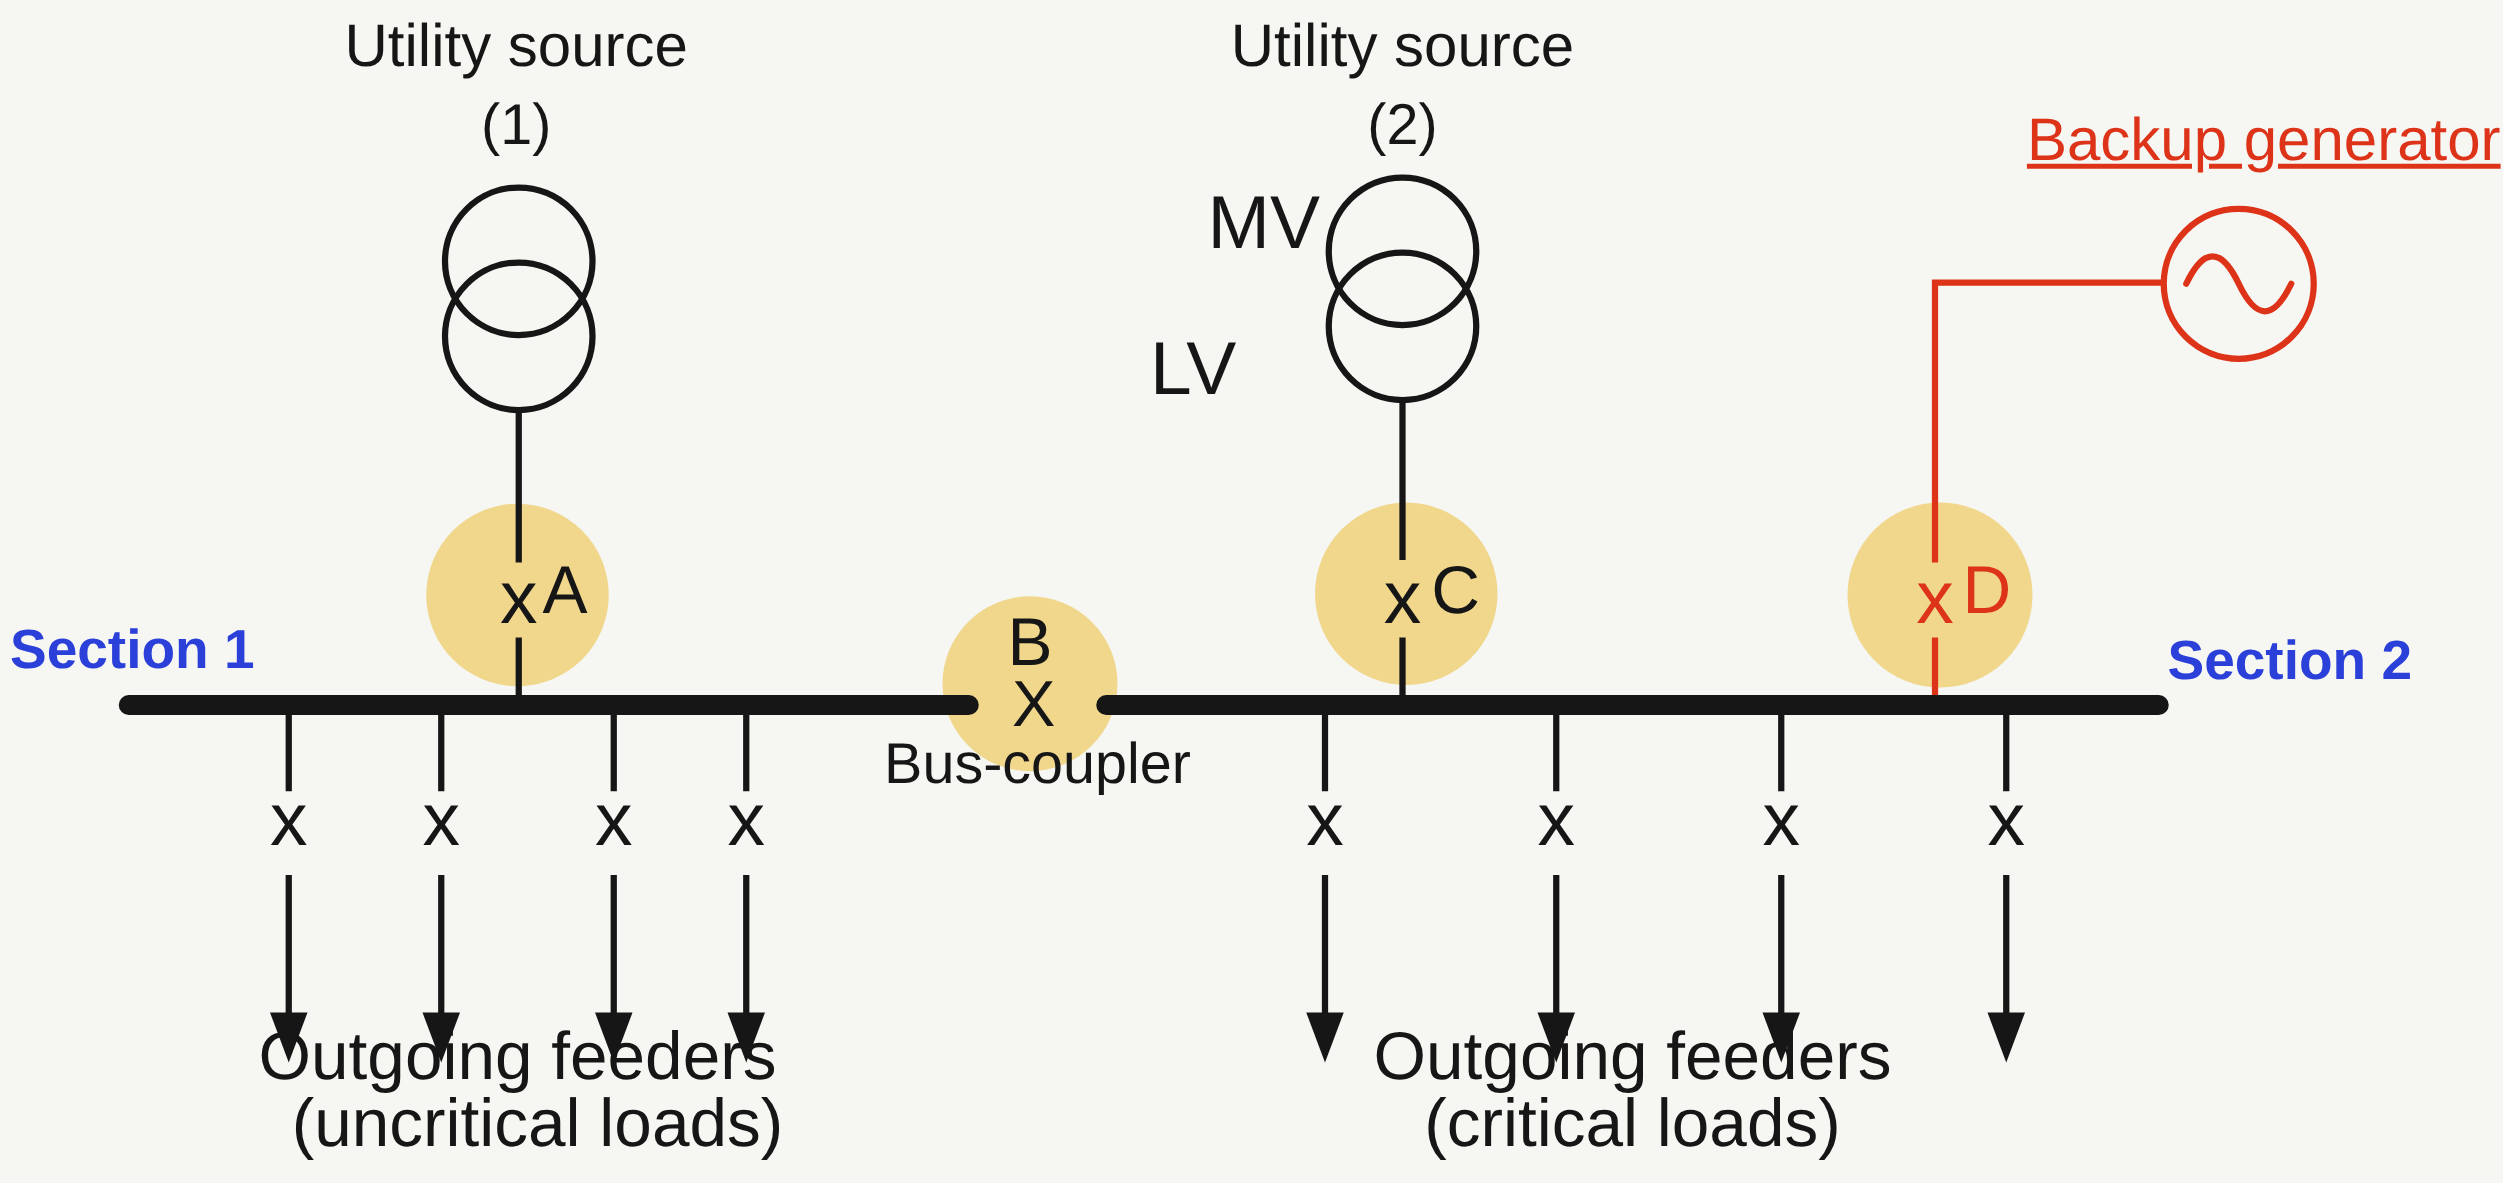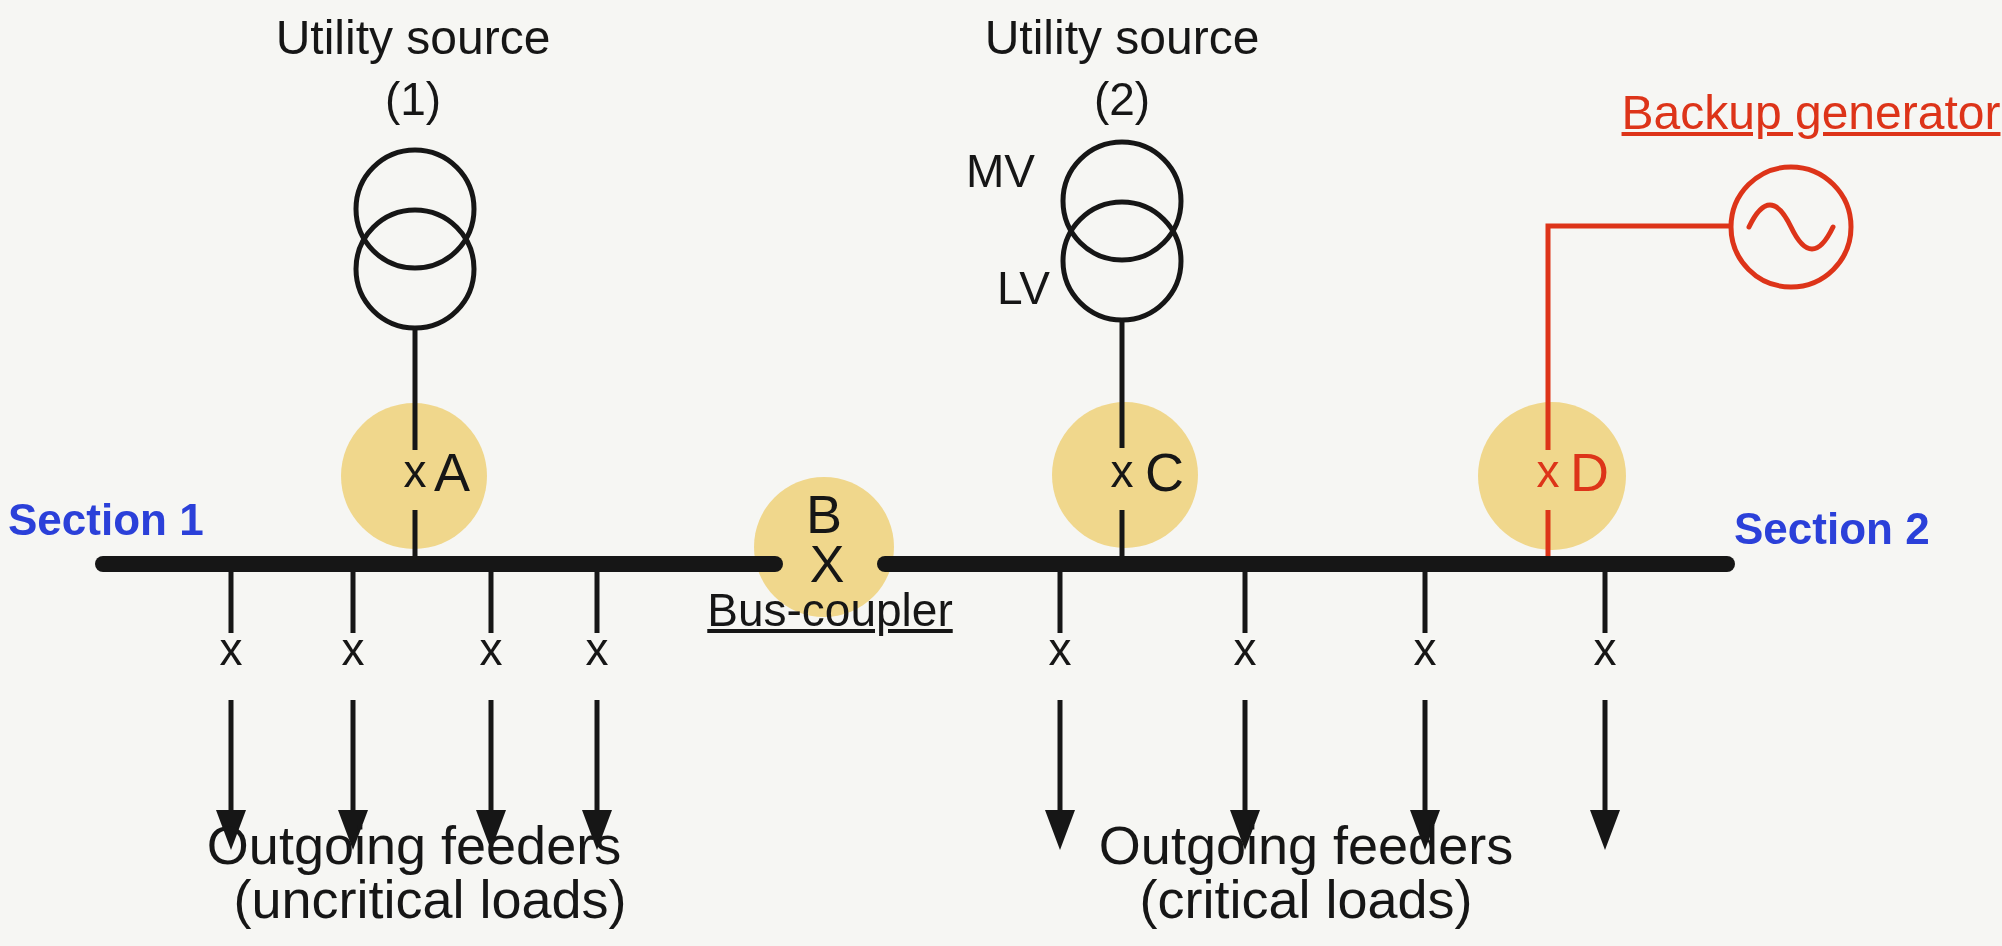--- a/index.html
+++ b/index.html
@@ -19,21 +19,21 @@
     overflow:hidden;
   }
   #stage{position:absolute;left:0;top:0;width:1784px;height:946px;}
   svg.layer{position:absolute;left:0;top:0;}
   .lbl{position:absolute;line-height:1;white-space:nowrap;color:var(--ink);}
   .ctr{transform:translateX(-50%);}
   .f48{font-size:48px;}
   .f47{font-size:54px;}
   .f46{font-size:46px;}
   .f44{font-size:44px;}
-  .f50{font-size:46px;}
+  .f50{font-size:60px;}
   .f52{font-size:52px;}
   .f54{font-size:54px;}
   .blue{color:var(--blue);font-weight:bold;}
   .red{color:var(--red);}
   .xmark{width:60px;text-align:center;}
 </style>
 </head>
 <body>
 
 <div id="stage">
@@ -116,33 +116,33 @@
       </g>
     </g>
   </svg>
 
   <div class="lbl ctr f48" style="left:413px;top:14px;">Utility source</div>
   <div class="lbl ctr f46" style="left:413px;top:76px;">(1)</div>
 
   <div class="lbl ctr f48" style="left:1122px;top:14px;">Utility source</div>
   <div class="lbl ctr f46" style="left:1122px;top:76px;">(2)</div>
   <div class="lbl f50" style="left:966px;top:148px;">MV</div>
-  <div class="lbl f50" style="left:997px;top:265px;text-align:center;">LV</div>
+  <div class="lbl f50" style="left:920px;top:265px;text-align:center;">LV</div>
 
   <div class="lbl ctr f48 red" style="left:1811px;top:89px;text-decoration:underline;">Backup generator</div>
 
   <div class="lbl f44 blue" style="left:8px;top:498px;">Section 1</div>
   <div class="lbl f44 blue" style="left:1734px;top:507px;">Section 2</div>
 
   <div class="lbl ctr f50 xmark" style="left:415px;top:448px;">x</div>
   <div class="lbl f54" style="left:434px;top:445px;">A</div>
 
   <div class="lbl ctr f54" style="left:824px;top:487px;">B</div>
   <div class="lbl ctr f52" style="left:827px;top:538px;">X</div>
-  <div class="lbl ctr f46" style="left:830px;top:587px;text-decoration:underline;">Bus-coupler</div>
+  <div class="lbl ctr f46" style="left:830px;top:587px;">Bus-coupler</div>
 
   <div class="lbl ctr f50 xmark" style="left:1122px;top:448px;">x</div>
   <div class="lbl f54" style="left:1145px;top:445px;">C</div>
 
   <div class="lbl ctr f50 xmark red" style="left:1548px;top:448px;">x</div>
   <div class="lbl f54 red" style="left:1570px;top:445px;">D</div>
 
   <div class="lbl ctr f50" style="left:231px;top:626px;">x</div>
   <div class="lbl ctr f50" style="left:353px;top:626px;">x</div>
   <div class="lbl ctr f50" style="left:491px;top:626px;">x</div>

